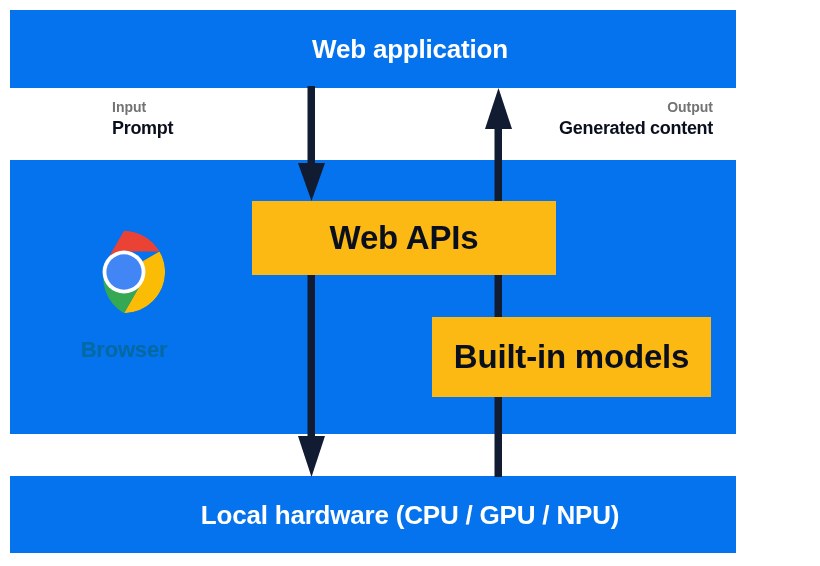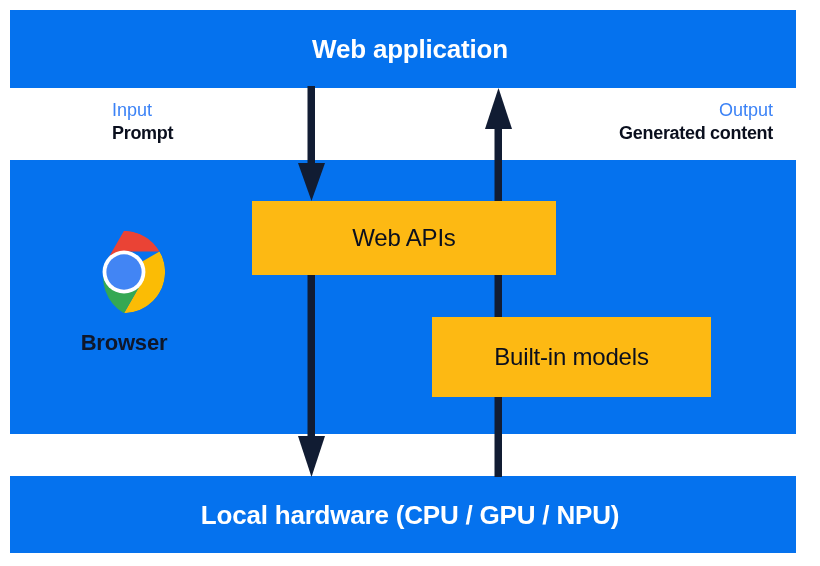--- a/index.html
+++ b/index.html
@@ -7,21 +7,21 @@
     padding: 0;
     background: #ffffff;
   }
   body {
     font-family: "Liberation Sans", sans-serif;
     -webkit-font-smoothing: antialiased;
   }
 
   #diagram {
     position: relative;
-    width: 796px;
+    width: 736px;
     height: 566px;
     background: #ffffff;
     overflow: hidden;
   }
 
   
   .band {
     position: absolute;
     background: #0572EE;
     box-sizing: border-box;
@@ -85,22 +85,22 @@
     display: flex;
     align-items: center;
     justify-content: center;
     text-align: center;
     z-index: 6;
     box-sizing: border-box;
   }
 
   .amber-label {
     color: #0A0F1E;
-    font-weight: normal;
-    font-size: 24px;
+    font-weight: bold;
+    font-size: 33px;
     line-height: 1.22;
     letter-spacing: -0.2px;
   }
 
   #box-web-apis {
     left: 252px;
     top: 201px;
     width: 304px;
     height: 74px;
   }
@@ -113,23 +113,23 @@
   }
 
   
   .flow-label {
     position: absolute;
     z-index: 5;
     color: #111827;
     line-height: 1.28;
   }
   .flow-kicker {
-    font-size: 18px;
-    font-weight: normal;
-    color: #3b82f6;
+    font-size: 14px;
+    font-weight: bold;
+    color: #737373;
     display: block;
   }
   .flow-value {
     font-size: 18px;
     font-weight: bold;
     color: #0A0F1E;
     display: block;
     letter-spacing: -0.3px;
   }
 
@@ -157,22 +157,22 @@
     align-items: center;
   }
 
   #chrome-icon {
     width: 84px;
     height: 84px;
     display: block;
   }
 
   #browser-label {
-    margin-top: 18px;
-    color: #0f172a;
+    margin-top: 25px;
+    color: #0369a1;
     font-size: 22px;
     font-weight: bold;
     letter-spacing: -0.2px;
     line-height: 1;
     white-space: nowrap;
   }
 </style>
 </head>
 <body>
 

